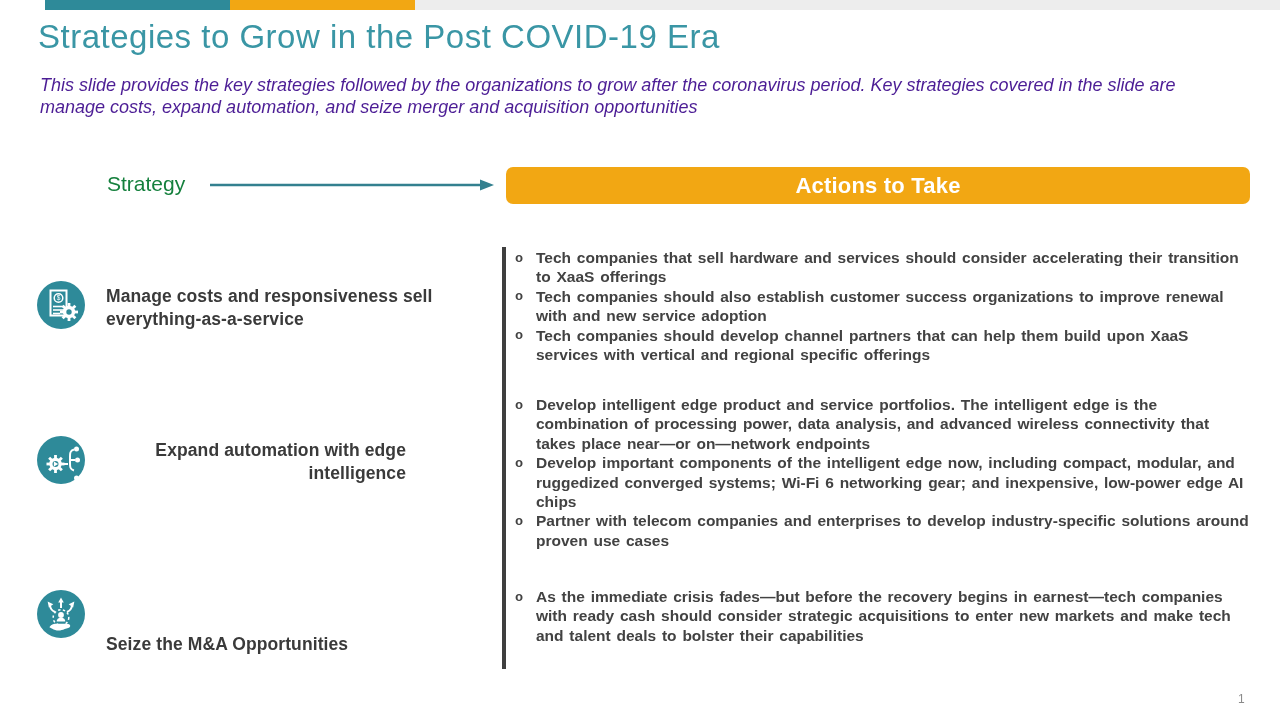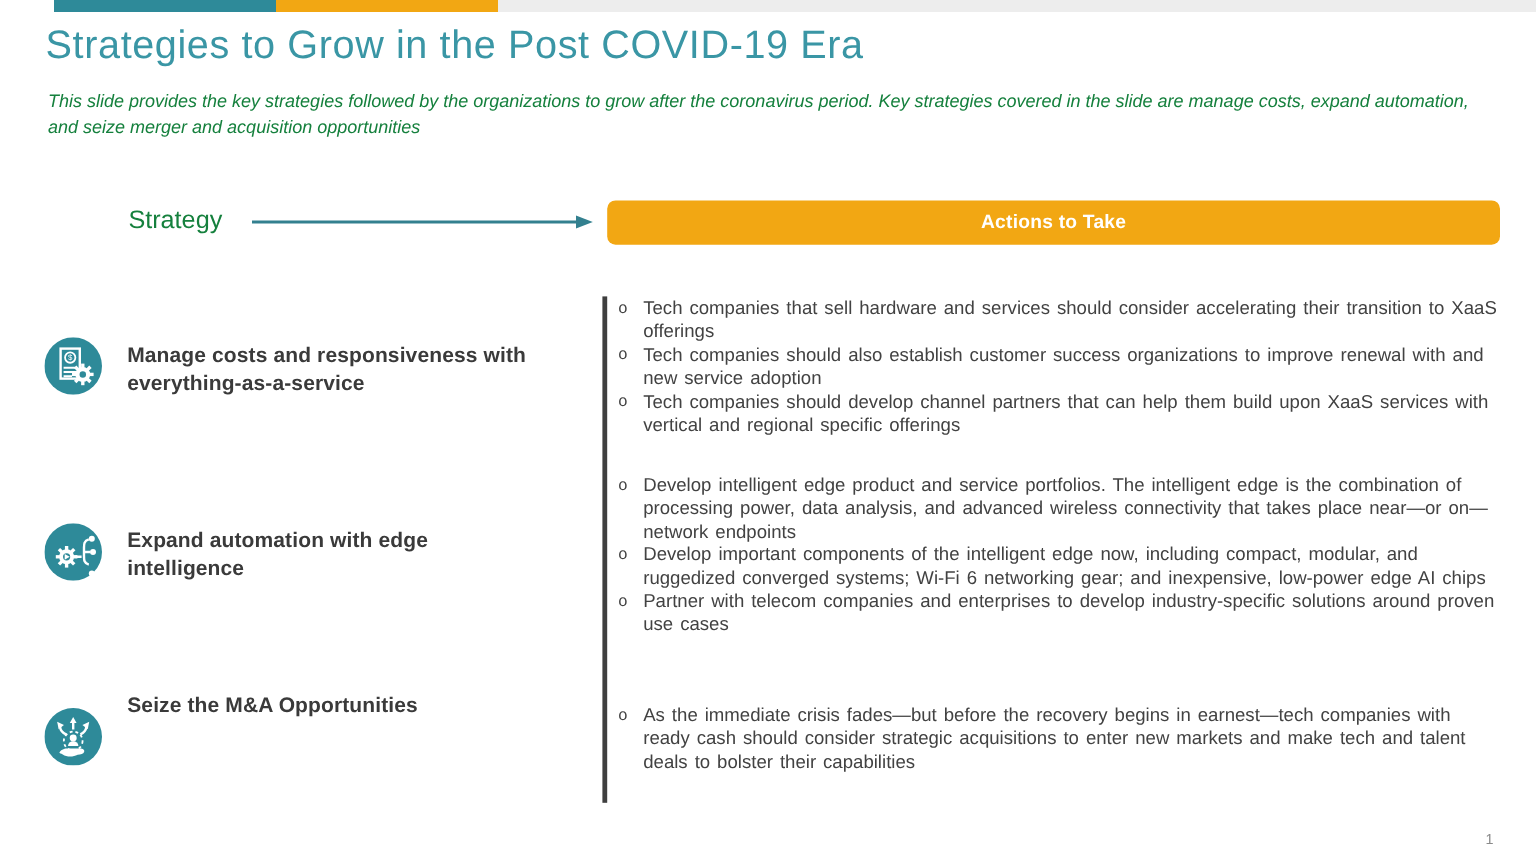--- a/index.html
+++ b/index.html
@@ -13,55 +13,55 @@
   .bar-teal   { left:45px;  width:185px; background:#2E8A99; }
   .bar-orange { left:230px; width:185px; background:#F2A713; }
   .bar-gray   { left:415px; width:865px; background:#EDEDED; }
 
   .title {
     position:absolute; left:38px; top:18px; width:900px;
     font-size:33px; font-weight:400; letter-spacing:0.5px; color:#3A96A5;
   }
   .subtitle {
     position:absolute; left:40px; top:74px; width:1185px;
-    font-style:italic; font-size:15px; line-height:22px; color:#15803d;
+    font-style:italic; font-size:18px; line-height:22px; color:#4c1d95;
   }
 
   .strategy-label {
     position:absolute; left:107px; top:172px;
     font-size:21px; color:#15803d;
   }
   .arrow-svg { position:absolute; left:208px; top:176px; }
 
   .actions-header {
     position:absolute; left:506px; top:167px; width:744px; height:37px;
     background:#F2A713; border-radius:7px;
     display:flex; align-items:center; justify-content:center;
   }
   .actions-header span {
-    color:#ffffff; font-size:16px; font-weight:bold; letter-spacing:0.2px;
+    color:#ffffff; font-size:22px; font-weight:bold; letter-spacing:0.2px;
   }
 
   .divider {
     position:absolute; left:502px; top:247px; width:4px; height:422px;
     background:#3F3F3F;
   }
 
   .icon-wrap { position:absolute; left:37px; width:48px; height:48px; }
   .icon-row1 { top:281px; } .icon-row2 { top:436px; } .icon-row3 { top:590px; }
 
   .row-label {
     position:absolute; left:106px; font-size:17.5px; font-weight:bold;
     color:#3A3A3A; line-height:22.5px; letter-spacing:0.1px;
   }
   .label-row1 { top:285px; width:375px; }
-  .label-row2 { top:439px; width:300px; }
-  .label-row3 { top:576px; width:430px; }
+  .label-row2 { top:439px; width:300px;text-align:right; }
+  .label-row3 { top:633px; width:430px; }
 
-  .actions-block { position:absolute; left:512px; width:740px; list-style:none; }
+  .actions-block { position:absolute; left:512px; width:740px; list-style:none;font-weight:bold; }
   .block1 { top:248px; } .block2 { top:395px; } .block3 { top:587px; }
   .actions-block li {
     position:relative; padding-left:24px;
     font-size:15.5px; line-height:19.4px; color:#424242; word-spacing:1.5px;
   }
   .actions-block li::before {
     content:"o"; position:absolute; left:3px; top:0.5px;
     font-family:"Liberation Mono", monospace; font-size:13.5px; color:#424242;
   }
 
@@ -110,21 +110,21 @@
         <rect x="30.6" y="22" width="2.8" height="4.5" transform="rotate(90 32 31)"></rect>
         <rect x="30.6" y="22" width="2.8" height="4.5" transform="rotate(135 32 31)"></rect>
         <rect x="30.6" y="22" width="2.8" height="4.5" transform="rotate(180 32 31)"></rect>
         <rect x="30.6" y="22" width="2.8" height="4.5" transform="rotate(225 32 31)"></rect>
         <rect x="30.6" y="22" width="2.8" height="4.5" transform="rotate(270 32 31)"></rect>
         <rect x="30.6" y="22" width="2.8" height="4.5" transform="rotate(315 32 31)"></rect>
       </g>
       <circle cx="32" cy="31" r="2.7" fill="#2E8A99"></circle>
     </svg>
   </div>
-  <div class="row-label label-row1">Manage costs and responsiveness with everything-as-a-service</div>
+  <div class="row-label label-row1">Manage costs and responsiveness sell everything-as-a-service</div>
 
   <ul class="actions-block block1">
     <li>Tech companies that sell hardware and services should consider accelerating their transition to XaaS offerings</li>
     <li>Tech companies should also establish customer success organizations to improve renewal with and new service adoption</li>
     <li>Tech companies should develop channel partners that can help them build upon XaaS services with vertical and regional specific offerings</li>
   </ul>
 
   <div class="icon-wrap icon-row2">
     <svg width="48" height="48" viewBox="0 0 48 48">
       <circle cx="24" cy="24" r="24" fill="#2E8A99"></circle>

